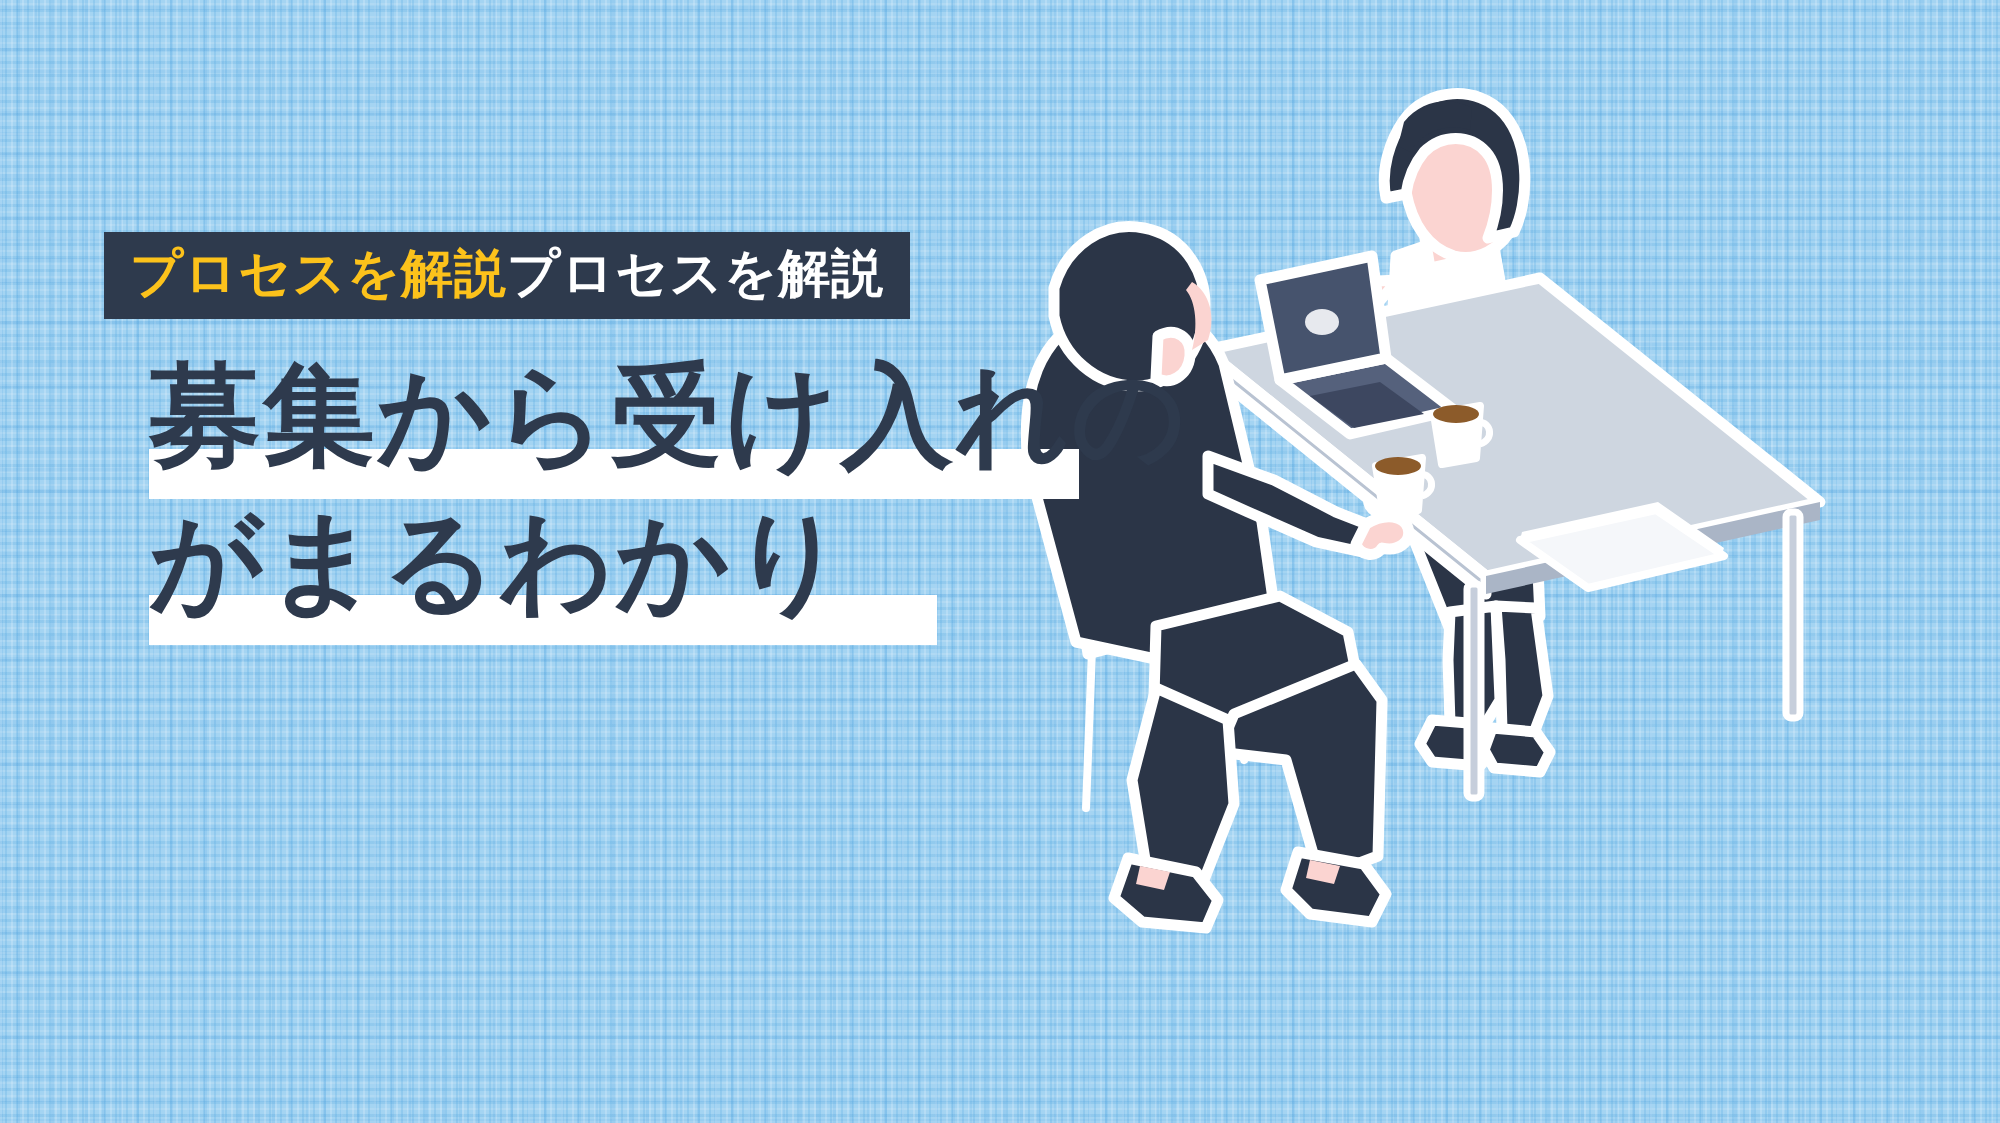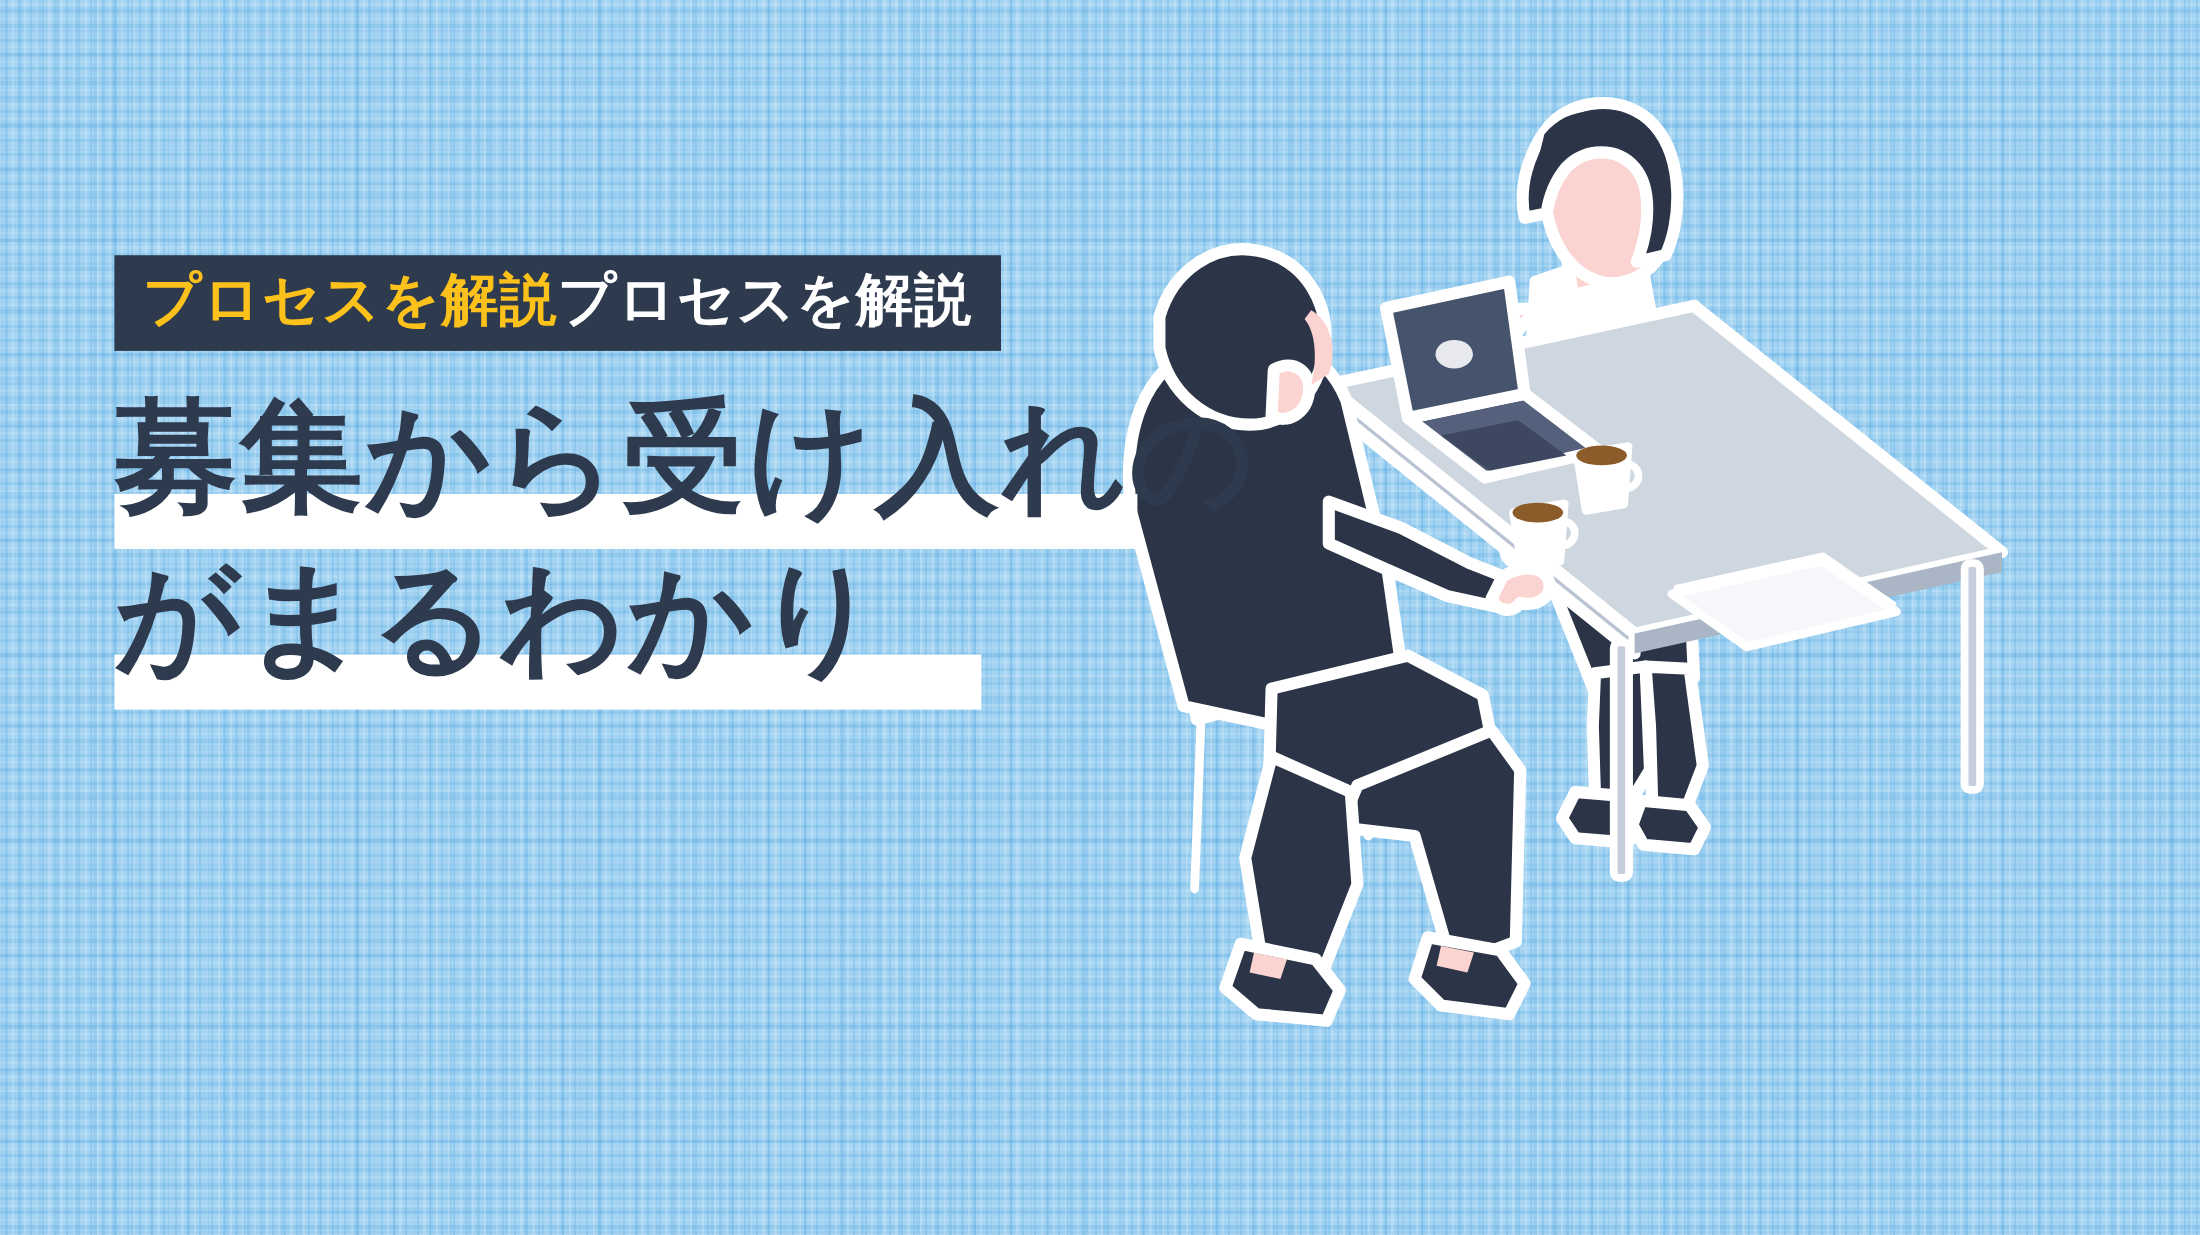--- a/index.html
+++ b/index.html
@@ -65,21 +65,21 @@
     font-size:52px;
     font-weight:bold;
     letter-spacing:1px;
     line-height:1.05;
     display:inline;
   }
   .badge-hl { color:#fcc21b; }
   .badge-rest { color:#ffffff; }
 
   
-  .title-wrap { margin-top:34px; }
+  .title-wrap { margin-top:34px;margin-left:45px; }
   .title-line {
     position:relative;
     display:block;
     line-height:1.0;
     margin-bottom:18px;
     height:128px;
   }
   .hl-bar {
     position:absolute;
     left:0;

